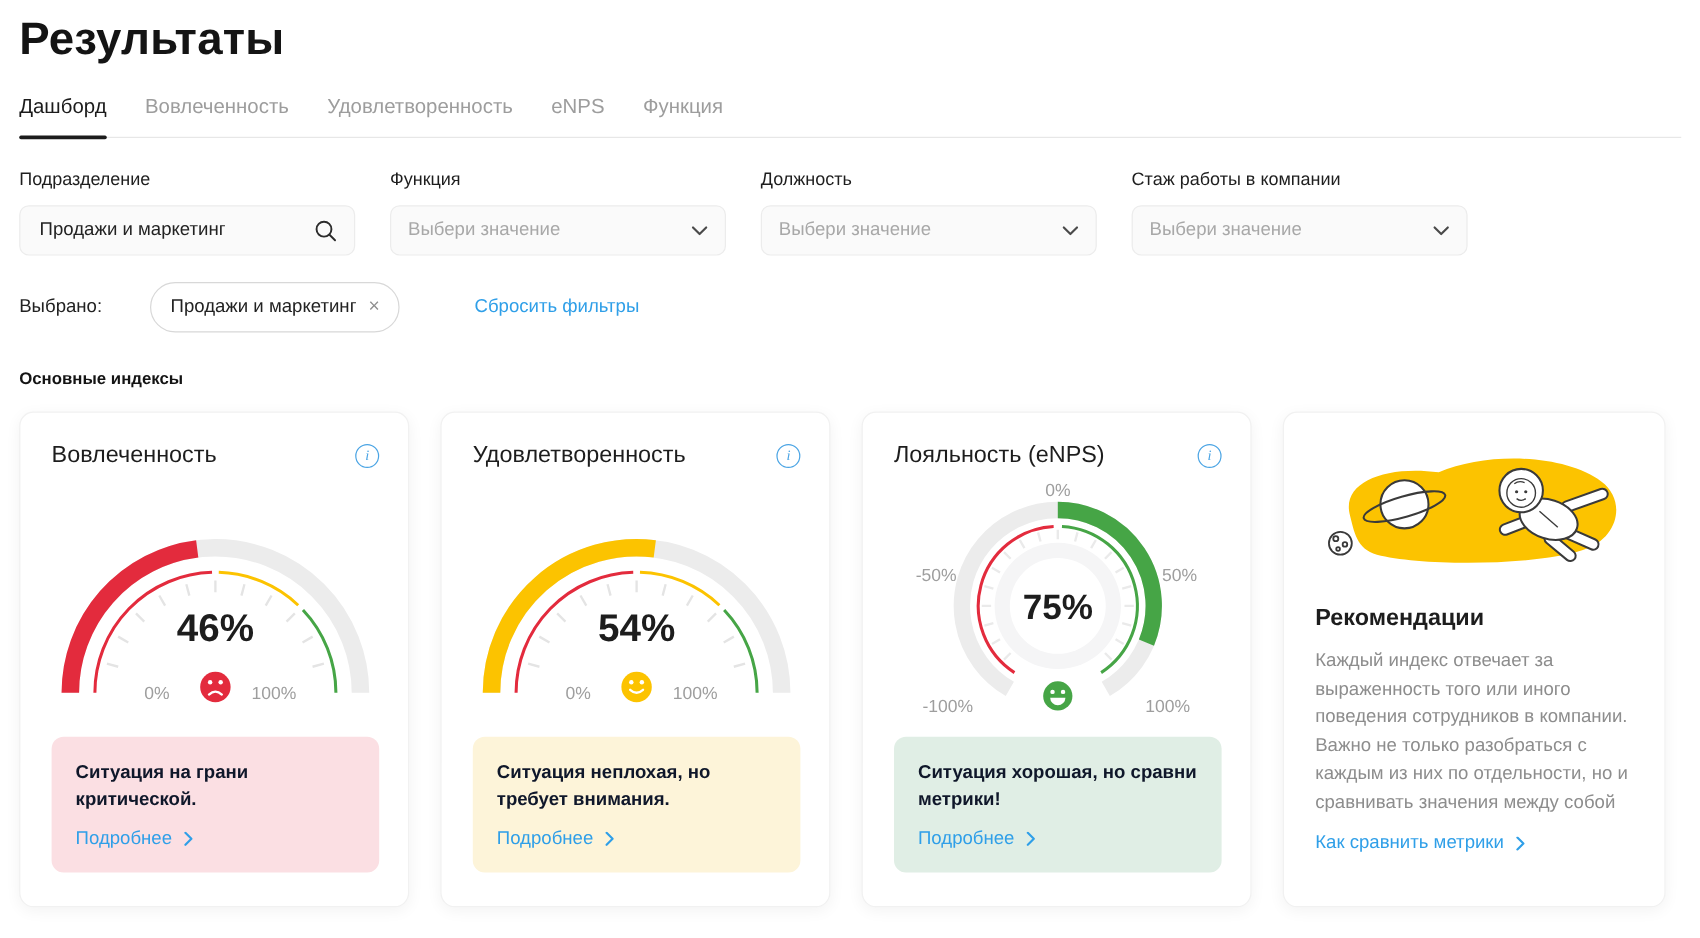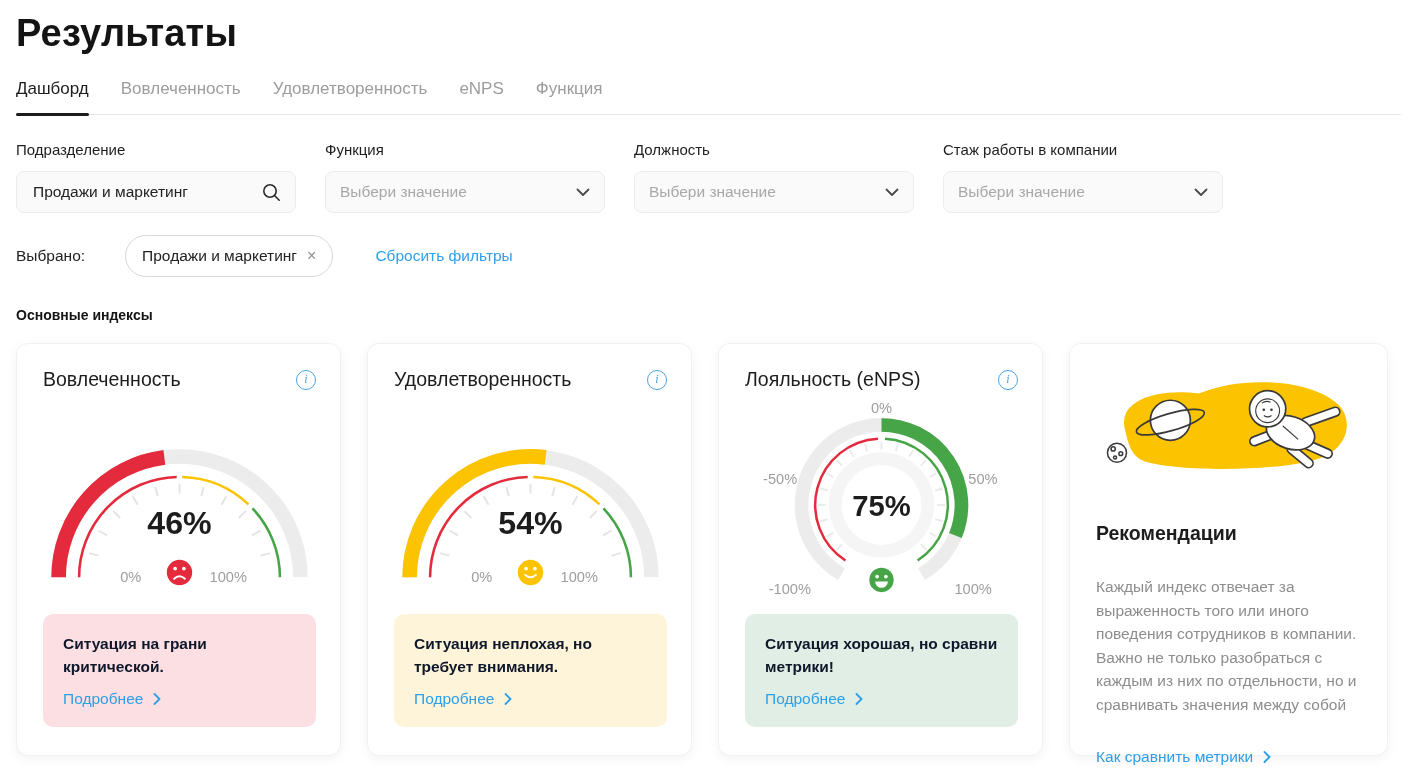--- a/index.html
+++ b/index.html
@@ -19,28 +19,28 @@
   .control input{border:none;background:transparent;outline:none;flex:1;font-family:inherit;font-size:15.5px;font-weight:500;color:#222;min-width:0;}
   .control input::placeholder{color:#a8a8a8;font-weight:400;}
   .select-placeholder{flex:1;font-size:15.5px;color:#a8a8a8;}
   .icon-slot{flex:none;display:flex;align-items:center;}
   
   .selected-row{display:flex;align-items:center;margin-top:22px;gap:26px;}
   .selected-label{font-size:15.5px;color:#222;}
   .chip{display:inline-flex;align-items:center;border:1px solid #d8d8d8;border-radius:22px;padding:0 16px;height:40px;margin-left:14px;background:#fff;}
   .chip-text{font-size:15.5px;font-weight:500;color:#222;}
   .chip-x{margin-left:10px;color:#8f8f8f;font-size:16px;cursor:pointer;line-height:1;}
-  .reset-link{font-size:15.5px;color:#2f9fe8;margin-left:16px;cursor:pointer;}
+  .reset-link{font-size:15.5px;color:#2f9fe8;margin-left:36px;cursor:pointer;}
   
   .section-title{font-size:14px;font-weight:700;color:#141414;margin-top:30px;}
   
   .cards{display:flex;gap:26px;margin-top:20px;}
   .card{background:#fff;border:1px solid #f1f1f1;border-radius:12px;box-shadow:0 3px 12px rgba(0,0,0,.05);
         width:325px;height:413px;box-sizing:border-box;padding:24px 24px 28px 26px;display:flex;flex-direction:column;}
-  .card.reco{width:319px;padding:22px 26px 26px 26px;gap:18px;}
+  .card.reco{width:319px;padding:22px 26px 26px 26px;}
   .card-head{display:flex;justify-content:space-between;align-items:center;}
   .card-title{font-size:19.5px;font-weight:500;color:#1d1d1d;}
   .info-icon{width:20px;height:20px;box-sizing:border-box;border:1.6px solid #4aa4e4;border-radius:50%;color:#4aa4e4;
              font-size:12px;font-family:"Liberation Serif",serif;font-style:italic;display:flex;align-items:center;justify-content:center;cursor:pointer;flex:none;}
   .gauge-area{flex:1;display:flex;justify-content:center;align-items:flex-start;}
   svg.semi{margin-top:40px;}
   svg.circular{margin-top:4px;}
   .alert{border-radius:10px;padding:19px 20px;margin-top:auto;}
   .alert-text{font-size:15.5px;font-weight:600;line-height:1.45;color:#0f172a;}
   .more-link{display:inline-flex;align-items:center;gap:10px;margin-top:12px;color:#2f9fe8;font-size:15.5px;font-weight:500;cursor:pointer;}

